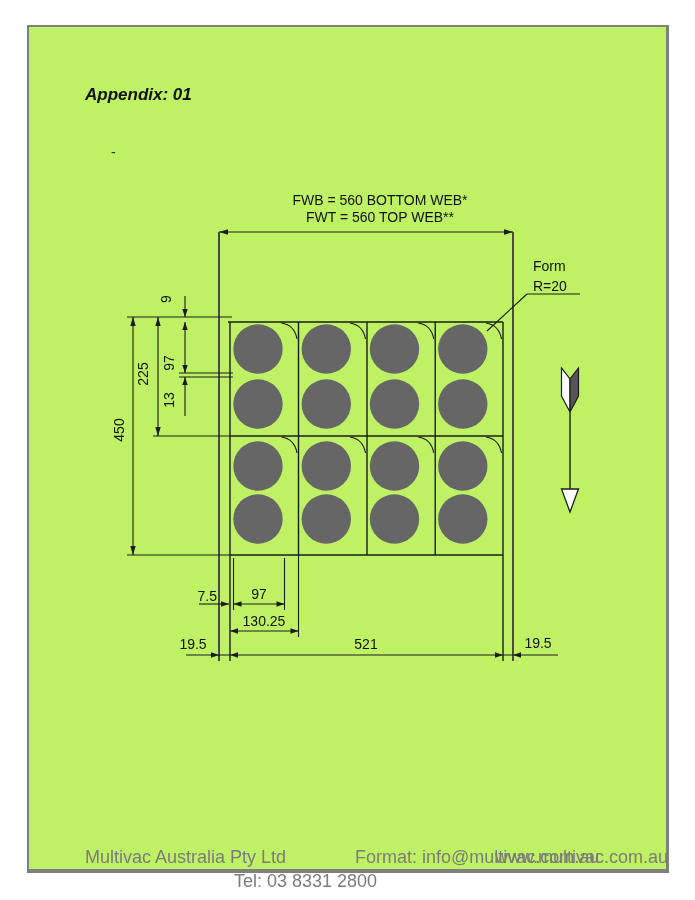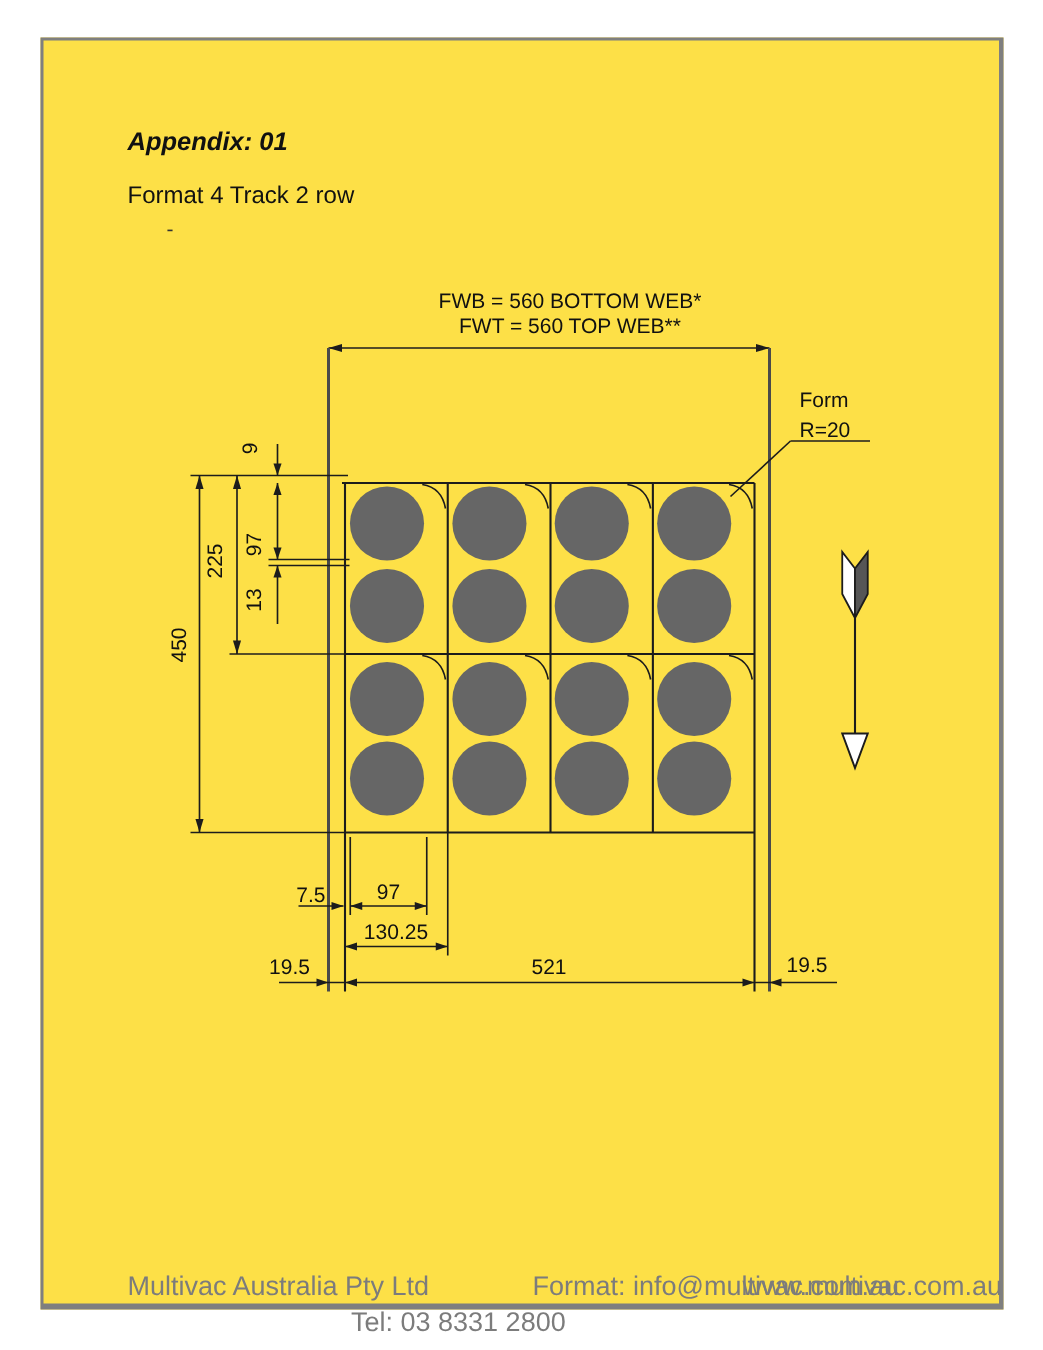--- a/index.html
+++ b/index.html
@@ -1,36 +1,35 @@
 <!DOCTYPE html>
 <html><head>
 <meta charset="utf-8">
 <style>
   html,body{margin:0;padding:0;background:#ffffff;}
   body{width:695px;height:900px;position:relative;font-family:"Liberation Sans",sans-serif;-webkit-font-smoothing:antialiased;}
-  .sheet{position:absolute;left:27px;top:25px;width:637px;height:842px;border:2px solid #7f7f7f;border-right-width:3px;border-bottom-width:4px;background:#fde047;}
+  .sheet{position:absolute;left:27px;top:25px;width:637px;height:842px;border:2px solid #7f7f7f;border-right-width:3px;border-bottom-width:4px;background:#bef264;}
   .title{position:absolute;left:56px;top:58px;font-size:17px;font-weight:bold;font-style:italic;color:#111;}
   .subtitle{position:absolute;left:56px;top:95px;font-size:16px;color:#111;}
   .stray{position:absolute;left:82px;top:117px;font-size:14px;color:#333;}
   svg.draw{position:absolute;left:-29px;top:-27px;}
   .footer span{position:absolute;top:820px;font-size:18px;color:#7c7c7c;white-space:nowrap;}
   .f-company{left:56px;} .f-phone{left:205px;margin-top:24px;} .f-email{left:326px;} .f-web{left:466px;}
   text{fill:#111;font-family:"Liberation Sans",sans-serif;font-size:14px;}
   .thin{stroke:#1c1c1c;stroke-width:1.1;fill:none;}
   .med{stroke:#1c1c1c;stroke-width:1.4;fill:none;}
   .web{stroke:#4a4a4a;stroke-width:2;fill:none;}
   .ah{fill:#1c1c1c;stroke:none;}
 </style>
 </head>
 <body>
 
 <div class="sheet">
 
   <div class="title">Appendix: 01</div>
-  <div class="subtitle">Format 4 Track 2 row</div>
   <div class="stray">-</div>
 
   <svg class="draw" width="695" height="900" viewBox="0 0 695 900">
 
     <g>
       <text x="380" y="205" text-anchor="middle">FWB = 560 BOTTOM WEB*</text>
       <text x="380" y="222" text-anchor="middle">FWT = 560 TOP WEB**</text>
       <line class="thin" x1="219" y1="232" x2="513" y2="232"></line>
       <polygon class="ah" points="219,232 228,229.3 228,234.7"></polygon>
       <polygon class="ah" points="513,232 504,229.3 504,234.7"></polygon>

